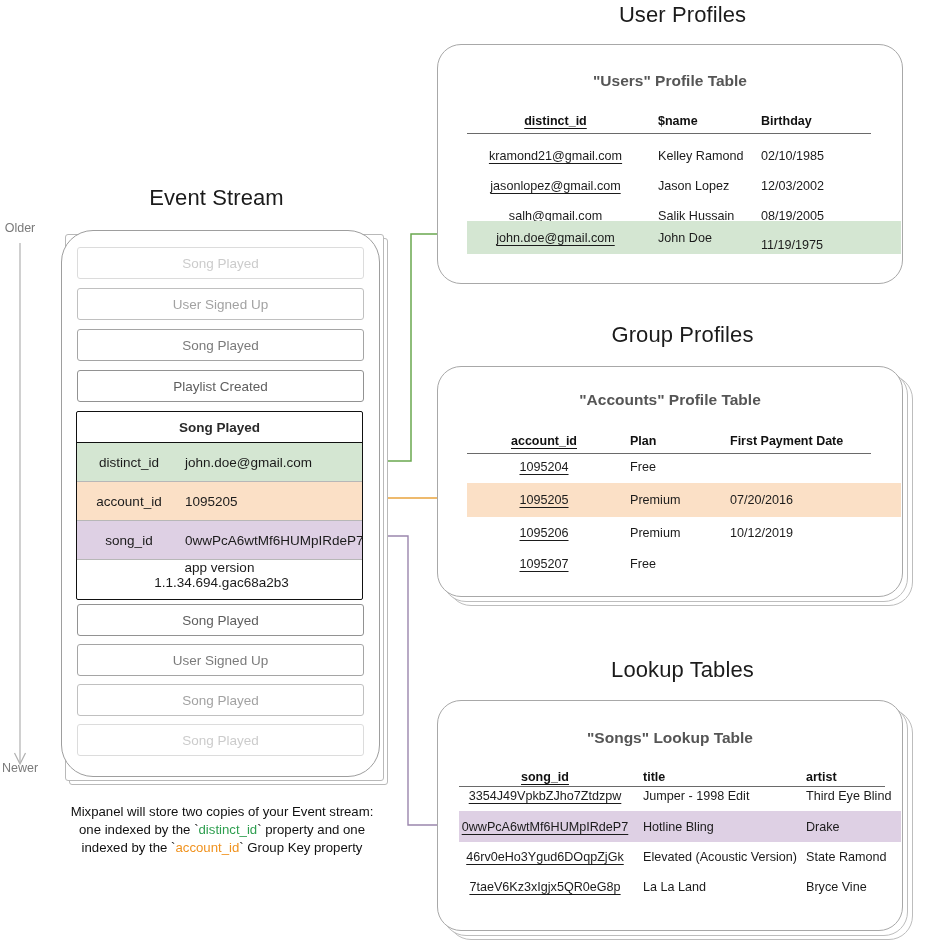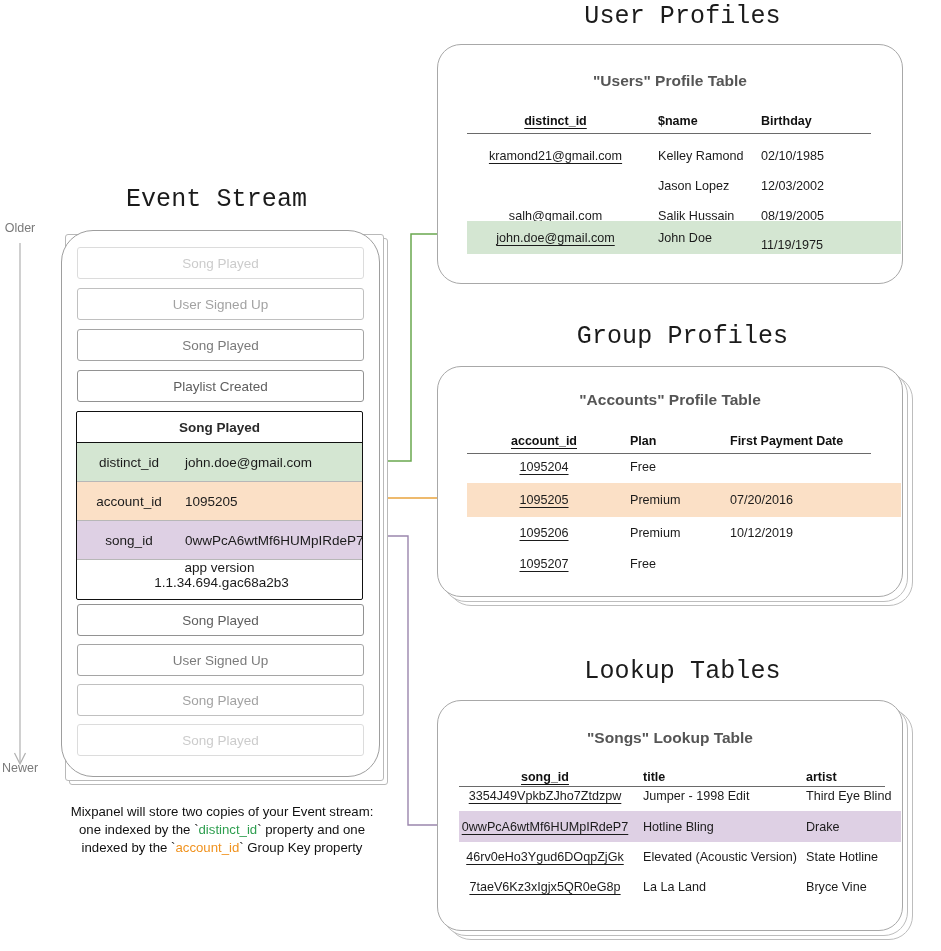--- a/index.html
+++ b/index.html
@@ -6,23 +6,22 @@
   body{
     width:941px;height:951px;position:relative;overflow:hidden;
     background:#ffffff;
     font-family:"Liberation Sans","DejaVu Sans",sans-serif;
     color:#1b1b1b;
   }
   .abs{position:absolute;}
 
   
   .section-title{
-    font-size:25px;font-weight:400;color:#1b1b1b;text-align:center;
+    font-size:22px;font-weight:400;color:#1b1b1b;text-align:center;
     letter-spacing:0.1px;
-    font-family:Liberation Mono, monospace;
   }
 
   
   .tl-label{font-size:12.5px;color:#7a7a7a;text-align:center;width:52px;}
 
   
   .card-stack-shadow{
     border:1.6px solid #b9b9b9;border-radius:3px;background:#fff;
   }
   .es-card{
@@ -199,20 +198,21 @@
     <div class="cell-h" style="left:323px;width:140px;">Birthday</div>
   </div>
   <div class="tbl-rule" style="left:29px;top:88px;width:404px;"></div>
 
   <div class="trow" style="top:96px;">
     <div class="cell u-center key-cell" style="left:30px;width:175px;">kramond21@gmail.com</div>
     <div class="cell" style="left:220px;width:120px;">Kelley Ramond</div>
     <div class="cell" style="left:323px;width:140px;">02/10/1985</div>
   </div>
   <div class="trow" style="top:126px;">
+    <div class="cell u-center key-cell" style="left:30px;width:175px;">jasonlopez@gmail.com</div>
     <div class="cell" style="left:220px;width:120px;">Jason Lopez</div>
     <div class="cell" style="left:323px;width:140px;">12/03/2002</div>
   </div>
   <div class="trow" style="top:156px;">
     <div class="cell u-center key-cell" style="left:30px;width:175px;">salh@gmail.com</div>
     <div class="cell" style="left:220px;width:120px;">Salik Hussain</div>
     <div class="cell" style="left:323px;width:140px;">08/19/2005</div>
   </div>
   <div class="trow hl-green" style="top:176px;height:33px;left:29px;right:1px;">
     <div class="cell u-center key-cell" style="left:1px;width:175px;height:33px;">john.doe@gmail.com</div>
@@ -277,20 +277,20 @@
     <div class="cell" style="left:368px;width:110px;">Third Eye Blind</div>
   </div>
   <div class="trow hl-purple" style="top:110px;height:31px;left:21px;right:1px;">
     <div class="cell u-center key-cell" style="left:1px;width:170px;height:31px;">0wwPcA6wtMf6HUMpIRdeP7</div>
     <div class="cell" style="left:184px;width:165px;height:31px;">Hotline Bling</div>
     <div class="cell" style="left:347px;width:110px;height:31px;">Drake</div>
   </div>
   <div class="trow" style="top:141px;">
     <div class="cell u-center key-cell" style="left:22px;width:170px;">46rv0eHo3Ygud6DOqpZjGk</div>
     <div class="cell" style="left:205px;width:165px;">Elevated (Acoustic Version)</div>
-    <div class="cell" style="left:368px;width:110px;">State Hotline</div>
+    <div class="cell" style="left:368px;width:110px;">State Ramond</div>
   </div>
   <div class="trow" style="top:171px;">
     <div class="cell u-center key-cell" style="left:22px;width:170px;">7taeV6Kz3xIgjx5QR0eG8p</div>
     <div class="cell" style="left:205px;width:165px;">La La Land</div>
     <div class="cell" style="left:368px;width:110px;">Bryce Vine</div>
   </div>
 </div>
 
 </body></html>

